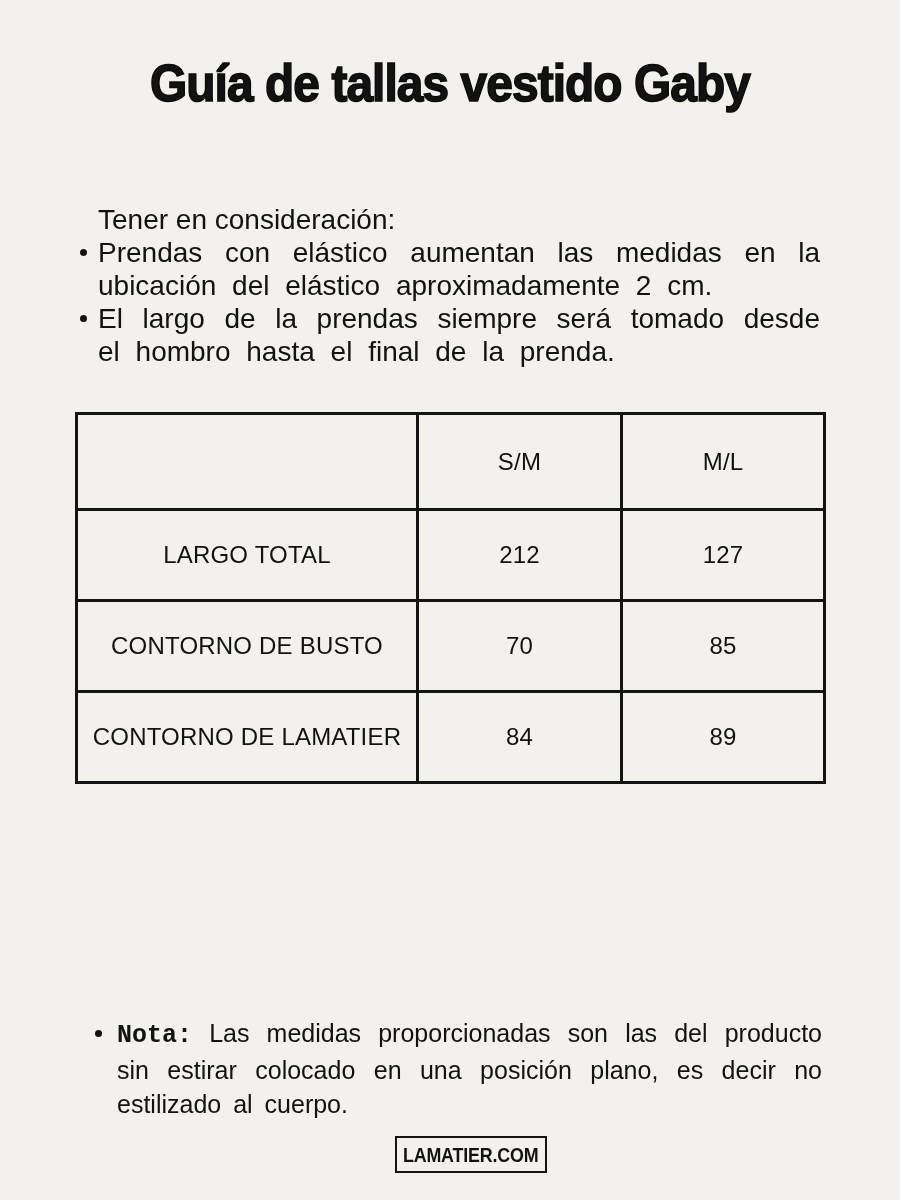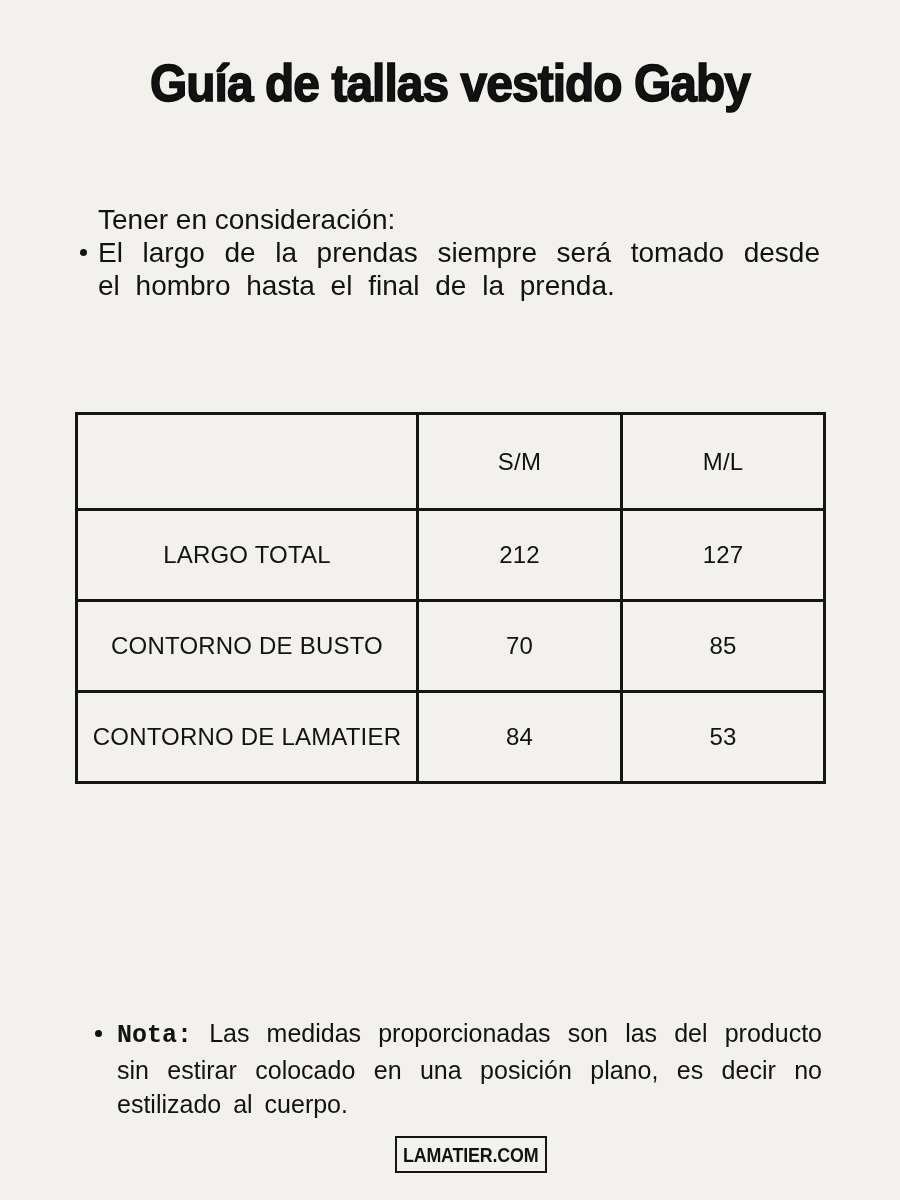--- a/index.html
+++ b/index.html
@@ -118,20 +118,24 @@
 <body>
 
 <div class="page">
 
   <h1 class="title">Guía de tallas vestido Gaby</h1>
 
   <div class="intro">
     <div class="intro-lead">Tener en consideración:</div>
     <div class="bullet-item">
       <span class="bullet-dot"></span>
+      <span>Prendas con elástico aumentan las medidas en la ubicación del elástico aproximadamente 2 cm.</span>
+    </div>
+    <div class="bullet-item">
+      <span class="bullet-dot"></span>
       <span>El largo de la prendas siempre será tomado desde el hombro hasta el final de la prenda.</span>
     </div>
   </div>
 
   <table class="size-table">
     <colgroup>
         <col class="c1">
         <col class="c2">
         <col class="c3">
       </colgroup>
@@ -147,21 +151,21 @@
       <td>127</td>
     </tr>
     <tr class="data-row">
       <td>CONTORNO DE BUSTO</td>
       <td>70</td>
       <td>85</td>
     </tr>
     <tr class="data-row">
       <td>CONTORNO DE LAMATIER</td>
       <td>84</td>
-      <td>53</td>
+      <td>89</td>
     </tr>
   </tbody>
     </table>
 
   <div class="note">
     <div class="note-inner">
       <span class="bullet-dot"></span>
       <span class="note-label">Nota:</span>
       <span>Las medidas proporcionadas son las del producto sin estirar colocado en una posición plano, es decir no estilizado al cuerpo.</span>
     </div>

